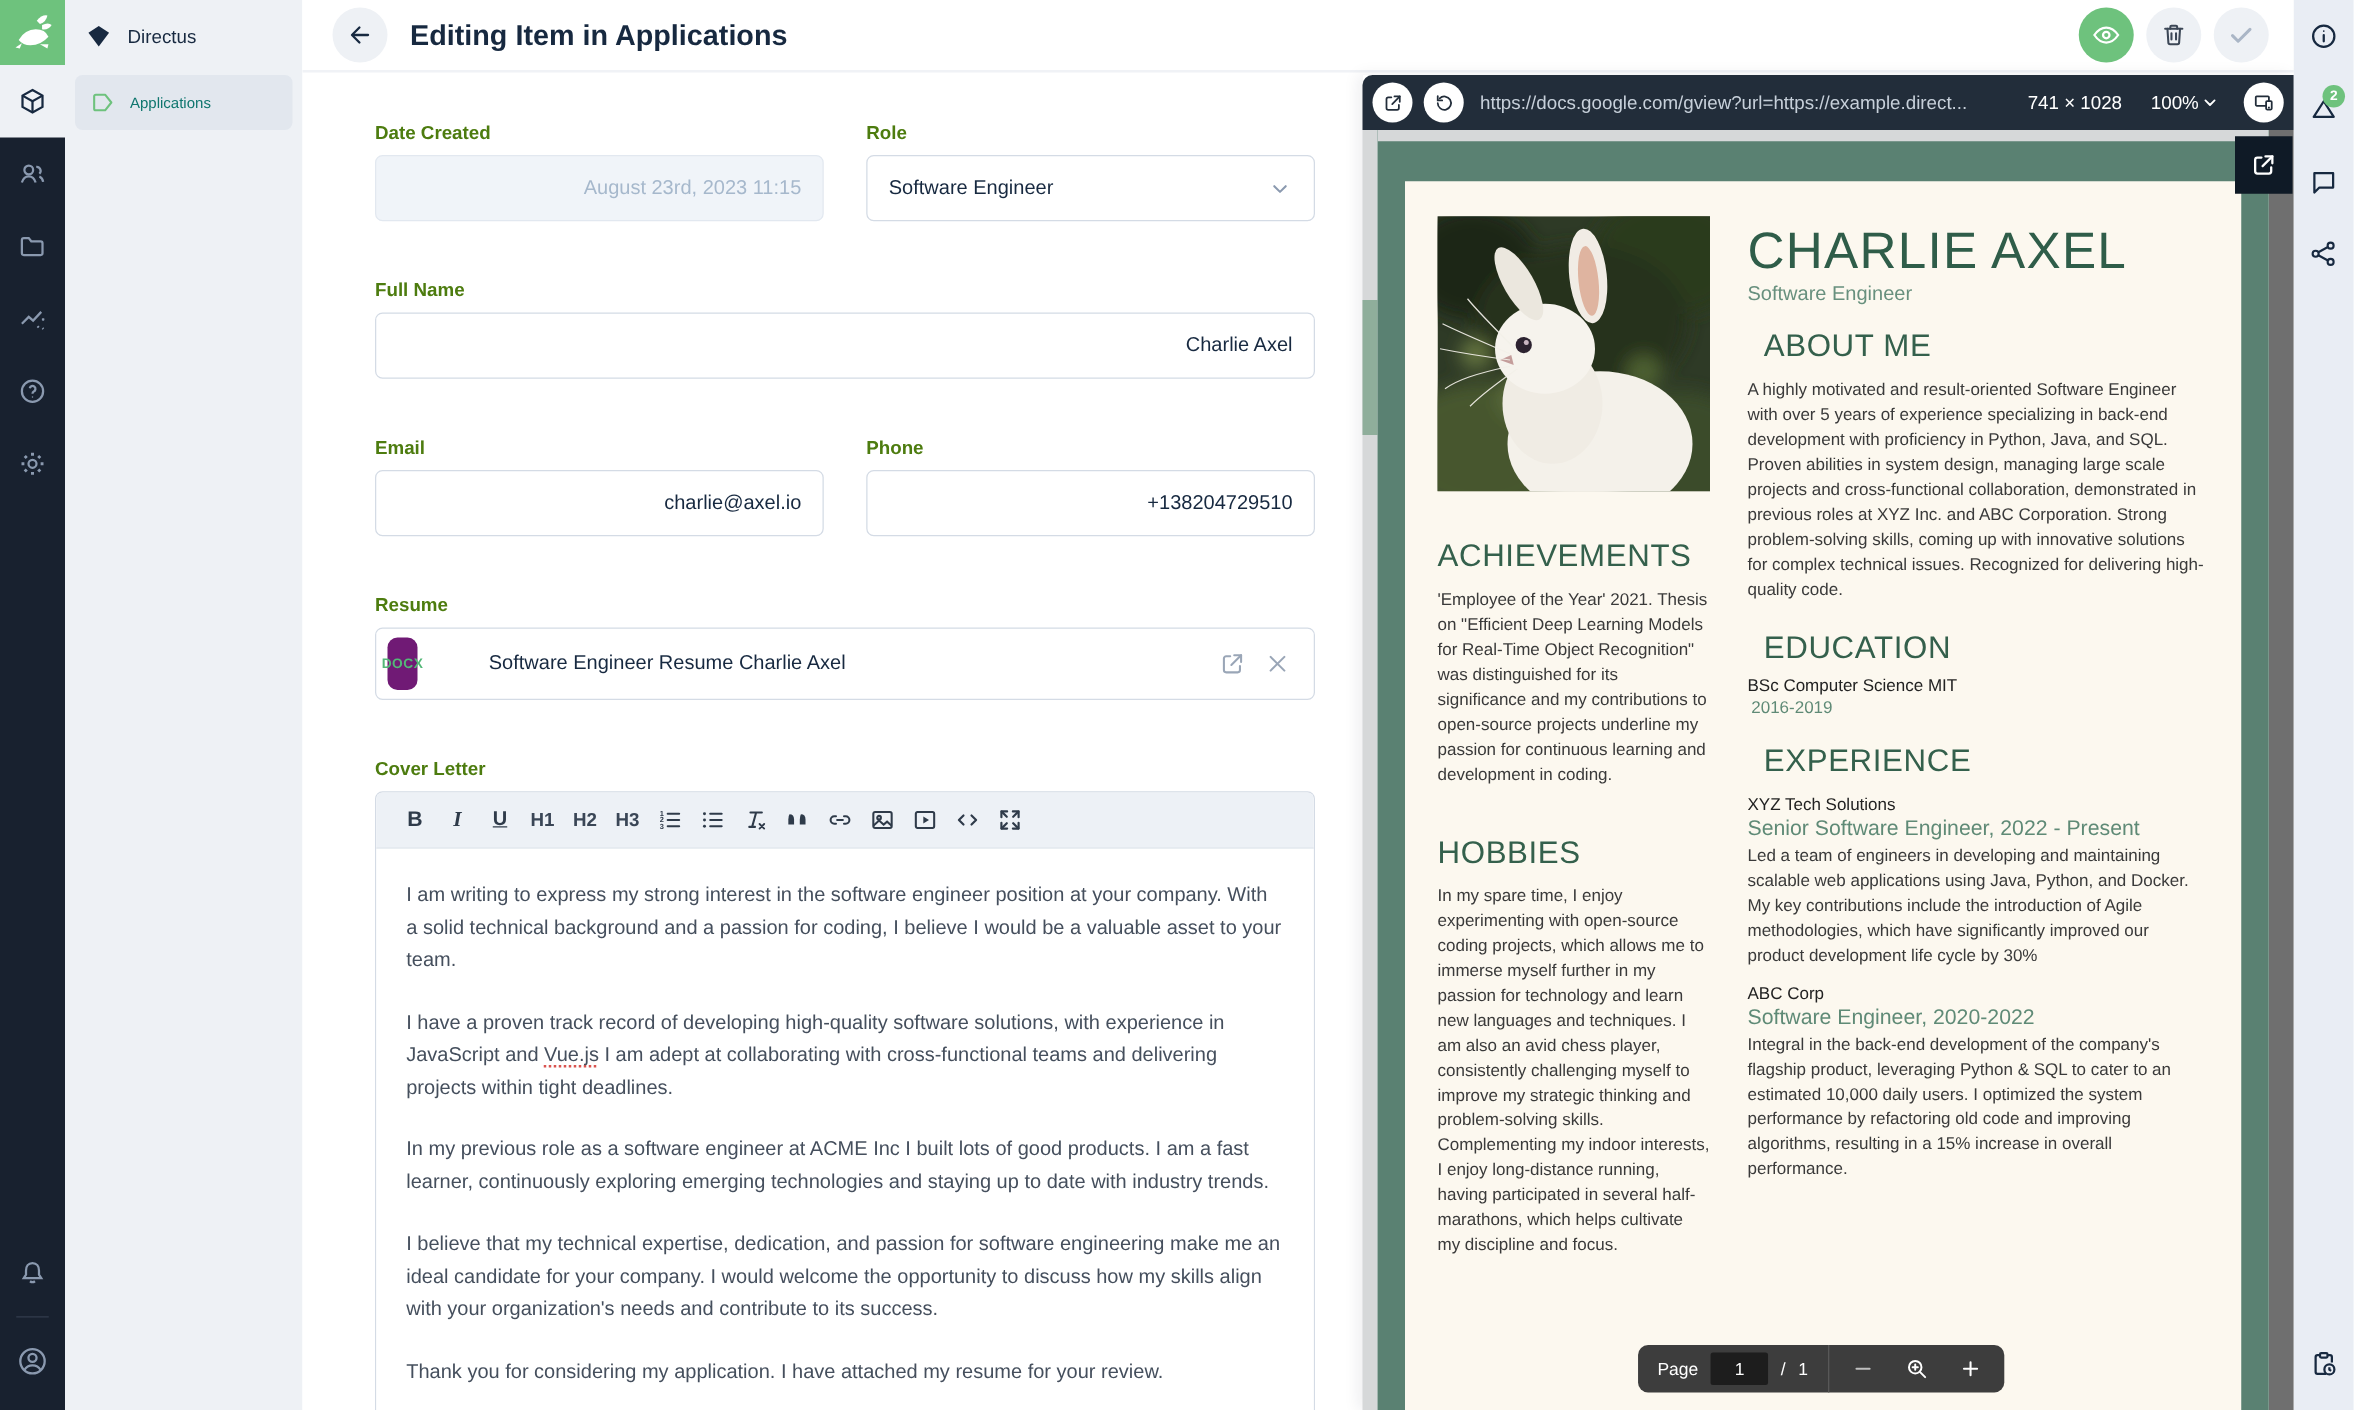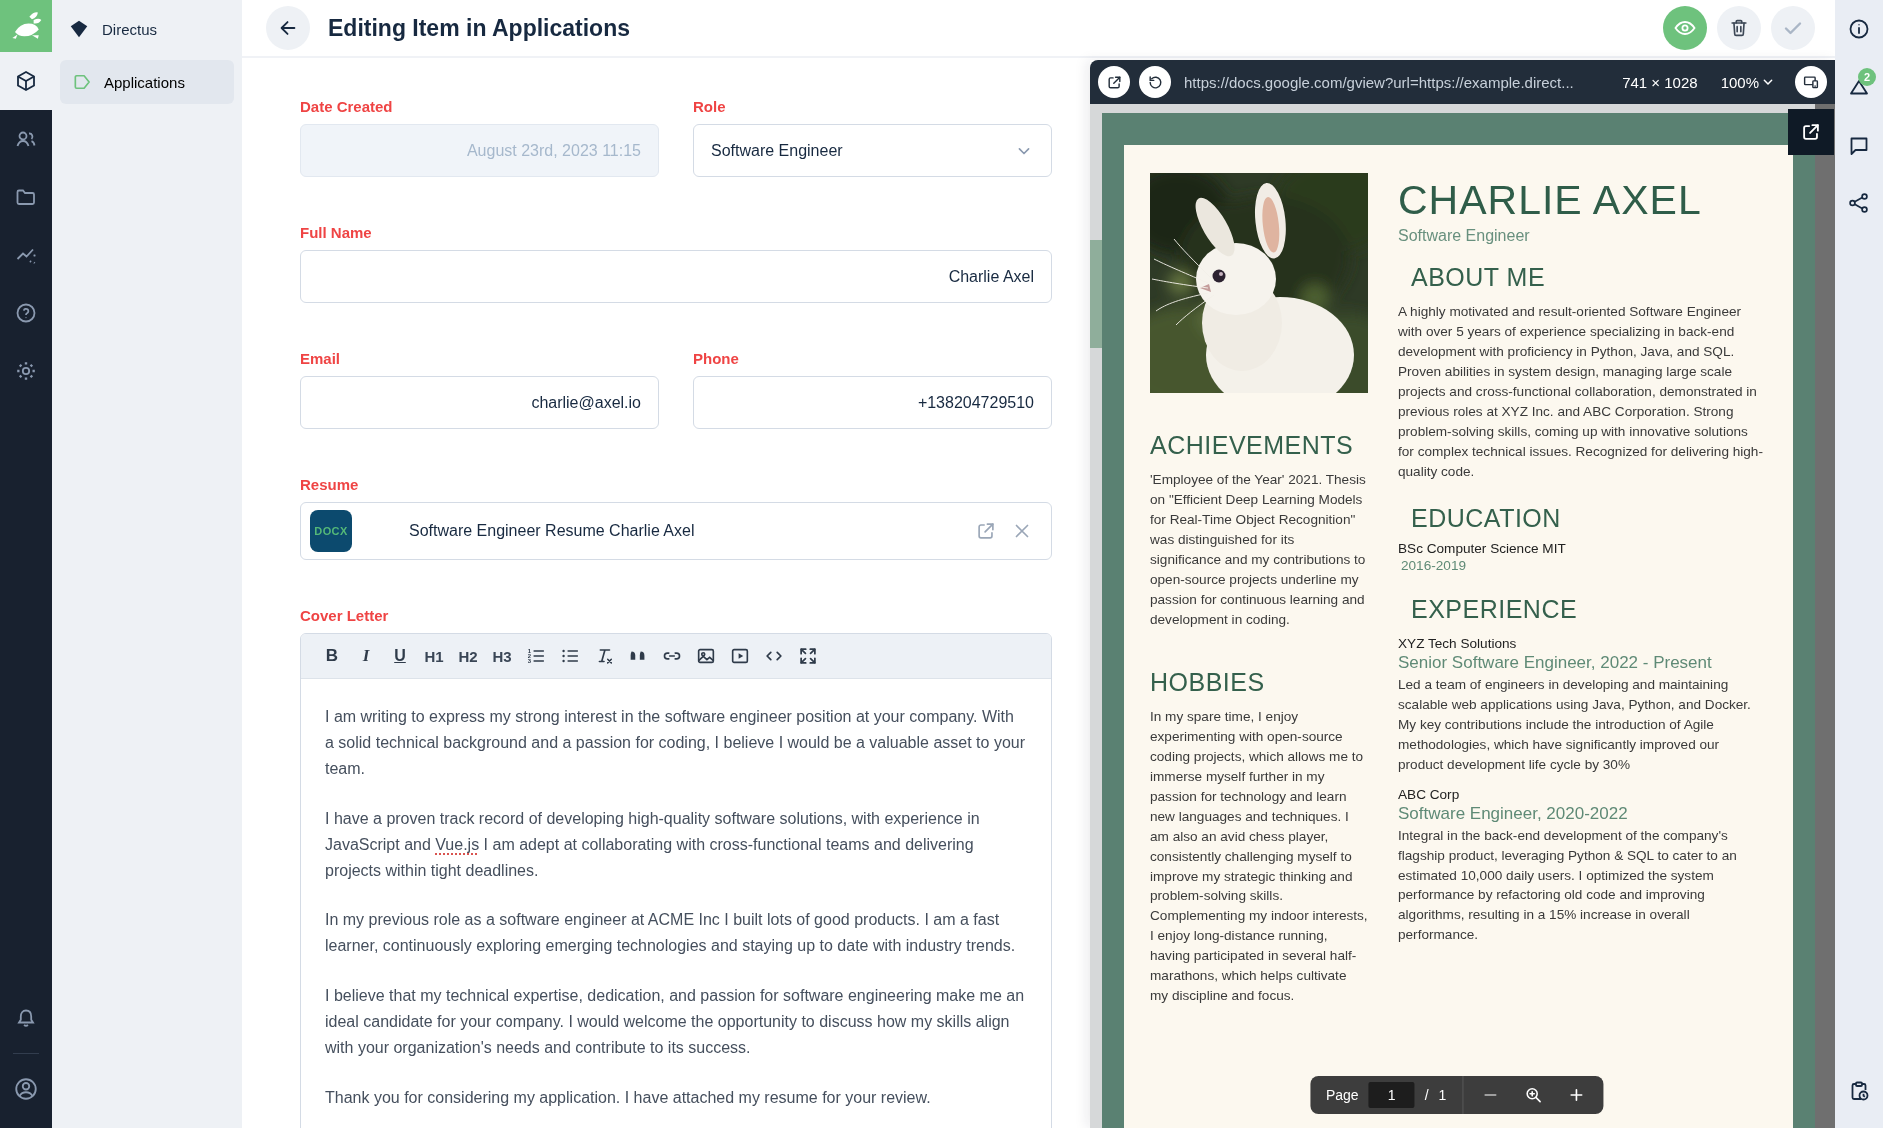--- a/index.html
+++ b/index.html
@@ -15,41 +15,41 @@
   .module-item.active svg { stroke:#172940; }
   .module-spacer { flex:1; }
   .module-divider { height:1px; background:#323d4e; margin:6px 13px; }
   .module-bottom { margin-bottom:10px; }
 
   
   .sidebar { position:absolute; left:52px; top:0; bottom:0; width:190px; background:#eef1f5; }
   .project-row { height:58px; display:flex; align-items:center; gap:12px; padding:0 16px; }
   .project-name { font-size:15px; font-weight:500; color:#172940; }
   .nav-item { margin:2px 8px; height:44px; border-radius:6px; background:#e2e7ee; display:flex; align-items:center; gap:12px; padding:0 12px; cursor:pointer; }
-  .nav-item-label { font-size:15px; font-weight:500; color:#000000; }
+  .nav-item-label { font-size:12px; font-weight:500; color:#0f766e; }
 
   
   .main { position:absolute; left:242px; right:48px; top:0; bottom:0; background:#fff; }
   .main-header { height:58px; display:flex; align-items:center; padding:0 20px 0 24px; border-bottom:2px solid #f0f2f6; position:relative; z-index:3; background:#fff; }
   .circle44 { width:44px; height:44px; border-radius:50%; display:flex; align-items:center; justify-content:center; cursor:pointer; flex:0 0 auto; }
   .btn-light { background:#eef1f5; }
   .btn-green { background:#6ec27d; }
   .page-title { font-size:23px; font-weight:700; color:#172940; margin-left:18px; flex:1; white-space:nowrap; }
   .header-actions { display:flex; gap:10px; }
 
   
   .form-area { padding:40px 0 0 58px; width:810px; }
   .form-row { display:grid; grid-template-columns:1fr 1fr; column-gap:34px; width:752px; margin-bottom:47px; }
   .form-row.single { grid-template-columns:1fr; }
-  .field-label { font-size:15px; font-weight:700; color:#ef4444; margin-bottom:9px; }
+  .field-label { font-size:15px; font-weight:700; color:#4d7c0f; margin-bottom:9px; }
   .input { height:53px; border:1.5px solid #d4dbe5; border-radius:6px; background:#fff; display:flex; align-items:center; padding:0 17px; font-size:16px; color:#172940;justify-content:flex-end; }
   .input.readonly { background:#f0f4f9; color:#a6b8cc; border-color:#e2e8f0; }
   .select { justify-content:space-between; cursor:pointer; }
   .file-input { height:58px; border:1.5px solid #d4dbe5; border-radius:6px; display:flex; align-items:center; padding:0 10px 0 9px; gap:13px; }
-  .docx-chip { width:42px; height:42px; border-radius:8px; background:#0c4a6e; color:#54b878; font-size:11px; font-weight:700; letter-spacing:.4px; display:flex; align-items:center; justify-content:center; }
+  .docx-chip { width:24px; height:42px; border-radius:8px; background:#701a75; color:#54b878; font-size:11px; font-weight:700; letter-spacing:.4px; display:flex; align-items:center; justify-content:center; }
   .file-name { flex:1; font-size:16px; color:#172940;margin-left:44px; }
   .file-actions { display:flex; gap:14px; align-items:center; padding-right:8px; }
   .file-actions svg { cursor:pointer; }
 
   .editor { width:752px; border:1.5px solid #d4dbe5; border-radius:6px; overflow:hidden; }
   .editor-toolbar { height:45px; background:#edf1f6; border-bottom:1.5px solid #dde3ea; display:flex; align-items:center; padding:0 16px; gap:4px; }
   .tb-btn { min-width:30px; height:30px; padding:0 4px; display:flex; align-items:center; justify-content:center; color:#2f3b4a; cursor:pointer; border-radius:4px; font-size:15px; }
   .tb-b { font-weight:800; font-size:17px; }
   .tb-i { font-style:italic; font-weight:700; font-size:17px; font-family:"Liberation Serif",serif; }
   .tb-u { text-decoration:underline; font-weight:700; font-size:16px; }

